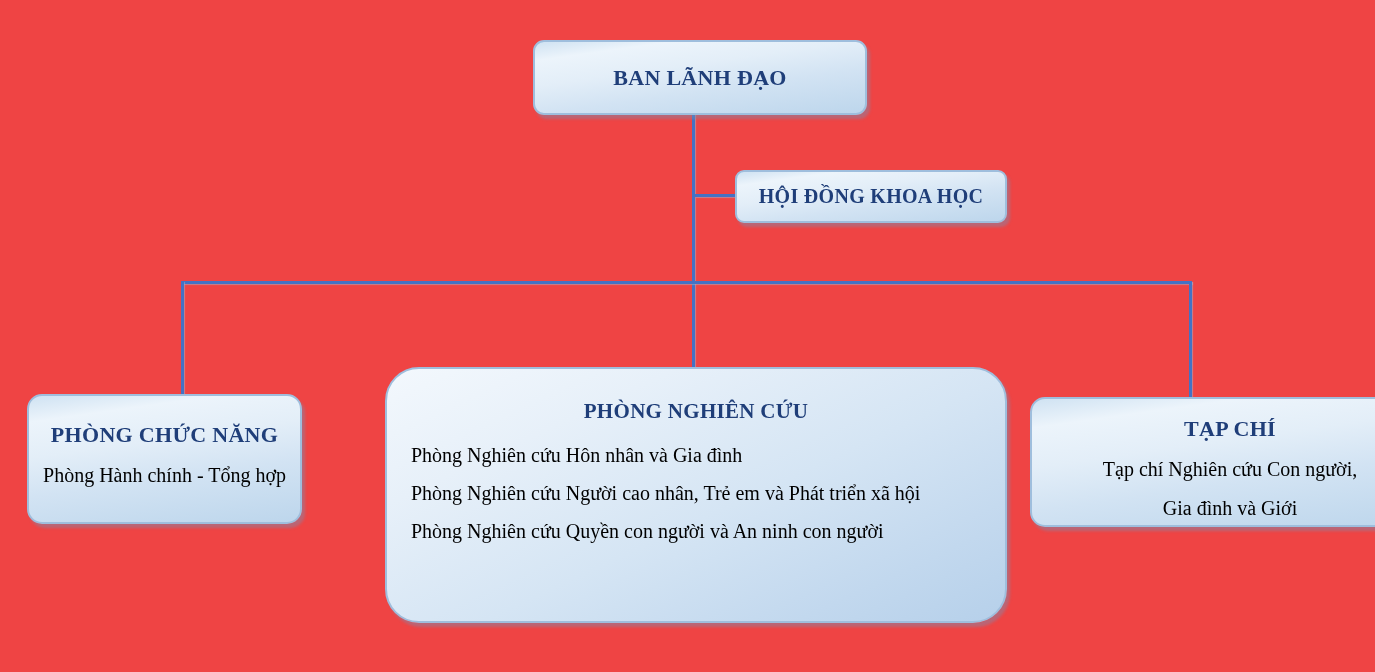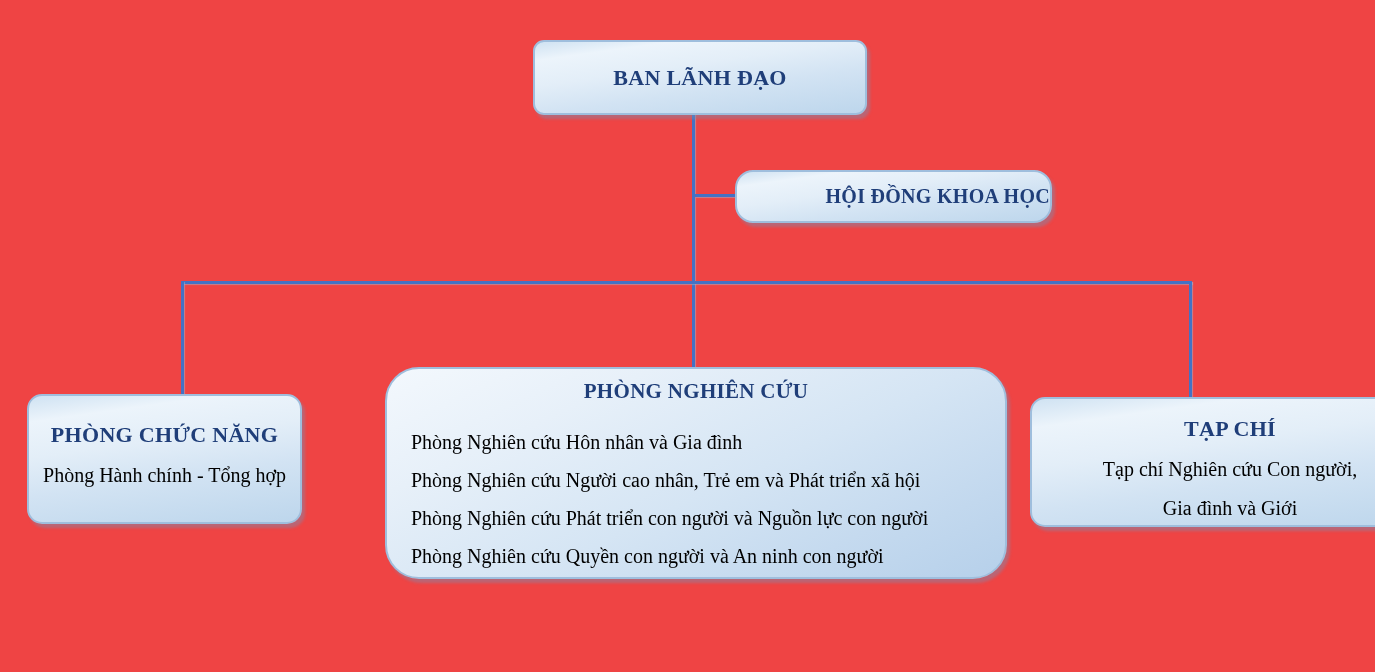--- a/index.html
+++ b/index.html
@@ -46,49 +46,49 @@
   .body-text { color: #000000; }
 
   #box-leadership {
     left: 533px; top: 40px; width: 334px; height: 75px;
     border-radius: 11px;
     display: flex; align-items: center; justify-content: center;
   }
   #box-leadership .node-title { font-size: 22px; }
 
   #box-council {
-    left: 735px; top: 170px; width: 317px; height: 53px;
-    border-radius: 18px;
-    display: flex; align-items: center; justify-content: flex-end;
+    left: 735px; top: 170px; width: 272px; height: 53px;
+    border-radius: 9px;
+    display: flex; align-items: center; justify-content: center;
   }
   #box-council .node-title { font-size: 20px; }
 
   #box-functional {
     left: 27px; top: 394px; width: 275px; height: 130px;
     border-radius: 15px;
     padding-top: 26px;
     text-align: center;
   }
   #box-functional .node-title { font-size: 22px; }
   #box-functional .node-subtitle {
     font-size: 20px;
     margin-top: 16px;
   }
 
   #box-research {
-    left: 385px; top: 367px; width: 622px; height: 212px;
+    left: 385px; top: 367px; width: 622px; height: 256px;
     border-radius: 34px;
     background: linear-gradient(155deg,
       #f3f8fd 0%, #e7f0f9 25%, #d5e5f4 55%,
       #c2d8ee 82%, #b6d0ea 100%);
-    padding-top: 10px;
+    padding-top: 30px;
   }
   #box-research .node-title { font-size: 21px; }
   .research-items {
-    margin-top: 19px;
+    margin-top: 12px;
     padding-left: 24px;
     padding-right: 12px;
   }
   .research-item {
     font-size: 20px;
     color: #000000;
     line-height: 38px;
     white-space: nowrap;
   }
 
@@ -128,21 +128,20 @@
   <div class="node" id="box-functional">
     <div class="node-title">PHÒNG CHỨC NĂNG</div>
     <div class="node-subtitle body-text">Phòng Hành chính - Tổng hợp</div>
   </div>
 
   <div class="node" id="box-research">
     <div class="node-title">PHÒNG NGHIÊN CỨU</div>
     <div class="research-items">
       <div class="research-item">Phòng Nghiên cứu Hôn nhân và Gia đình</div>
       <div class="research-item">Phòng Nghiên cứu Người cao nhân, Trẻ em và Phát triển xã hội</div>
-      <div class="research-item">Phòng Nghiên cứu Phát triển con người và Nguồn lực con người</div>
       <div class="research-item">Phòng Nghiên cứu Quyền con người và An ninh con người</div>
     </div>
   </div>
 
   <div class="node" id="box-journal">
     <div class="node-title">TẠP CHÍ</div>
     <div class="journal-line body-text">Tạp chí Nghiên cứu Con người,</div>
     <div class="journal-line body-text">Gia đình và Giới</div>
   </div>
 

